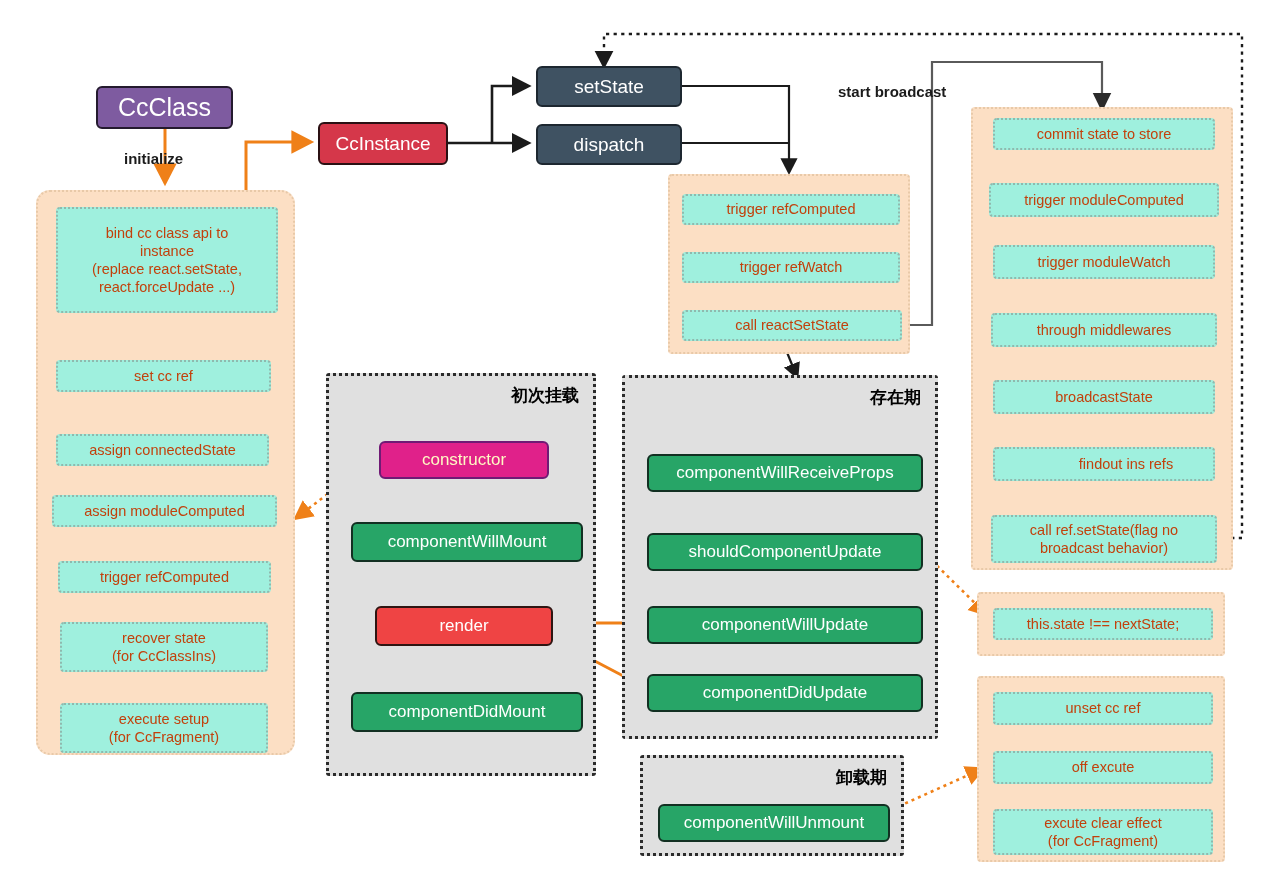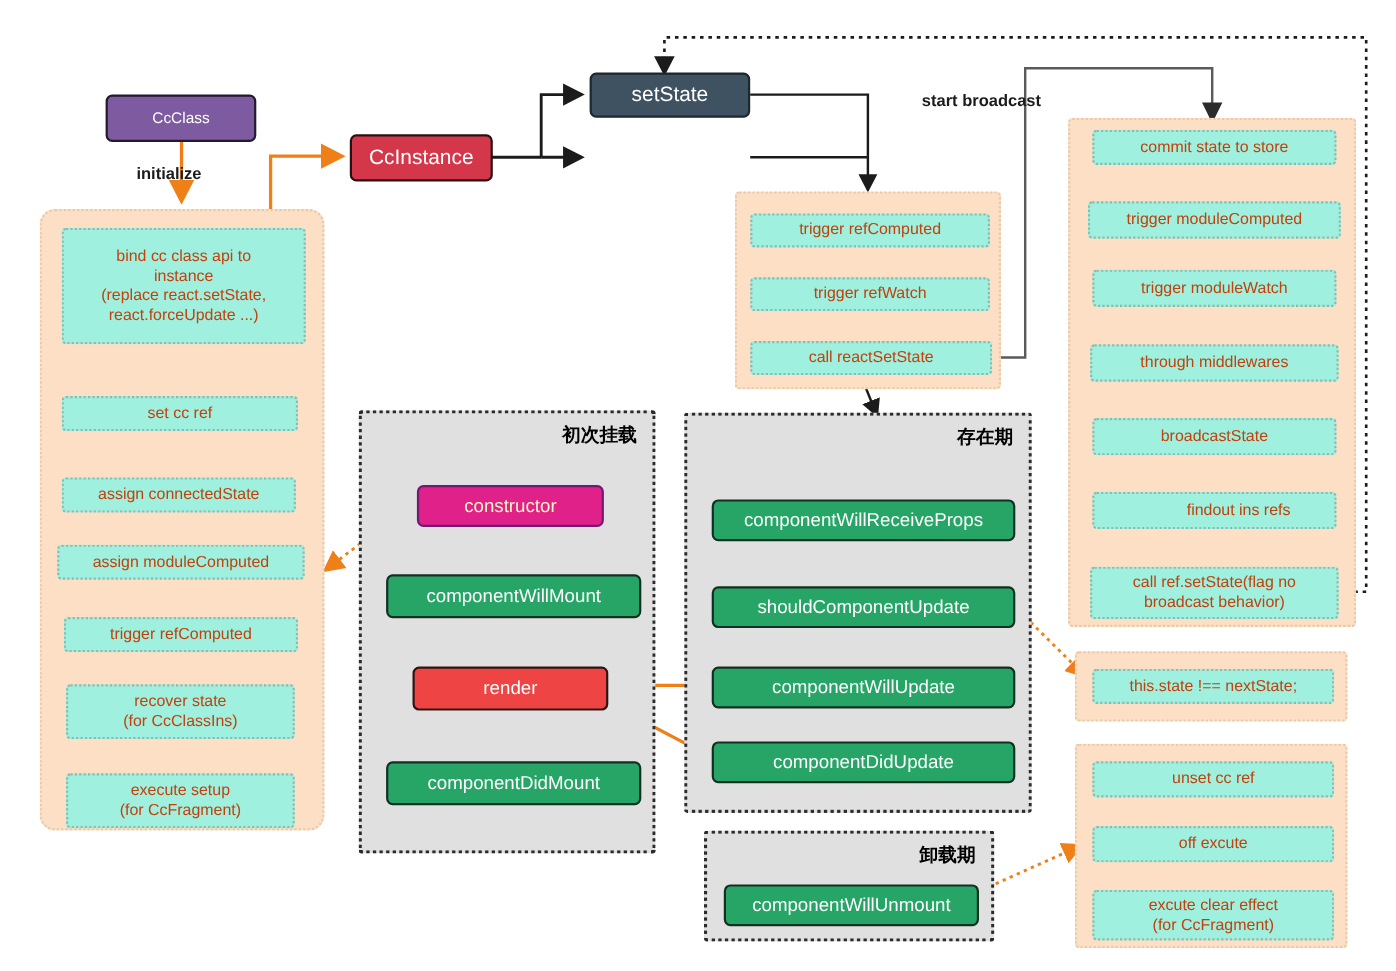--- a/index.html
+++ b/index.html
@@ -49,21 +49,21 @@
     border:2px solid #1d2730;
     border-radius:6px;
     color:#ffffff;
     font-size:19px;
   }
   .purple{
     background:#7e5ba0;
     border:2px solid #241a2e;
     border-radius:6px;
     color:#ffffff;
-    font-size:14px;
+    font-size:25px;
   }
   .crimson{
     background:#d5374a;
     border:2px solid #2a1013;
     border-radius:6px;
     color:#ffffff;
     font-size:19px;
   }
   .magenta{
     background:#e0218a;
@@ -212,20 +212,23 @@
   <div class="free-label" style="left:124px;top:150px;">initialize</div>
 
   <div class="node crimson" style="left:318px;top:122px;width:130px;height:43px;">
     <span>CcInstance</span>
   </div>
 
   <div class="node slate" style="left:536px;top:66px;width:146px;height:41px;">
     <span>setState</span>
   </div>
 
+  <div class="node slate" style="left:536px;top:124px;width:146px;height:41px;">
+    <span>dispatch</span>
+  </div>
 
   <div class="free-label" style="left:838px;top:83px;">start broadcast</div>
 
   <div class="panel panel-orange" style="left:36px;top:190px;width:259px;height:565px;border-radius:14px;">
     <div class="node mint" style="left:18px;top:15px;width:222px;height:106px;white-space:pre-line;">
       <span>bind cc class api to
 instance
 (replace react.setState,
 react.forceUpdate ...)</span>
     </div>

